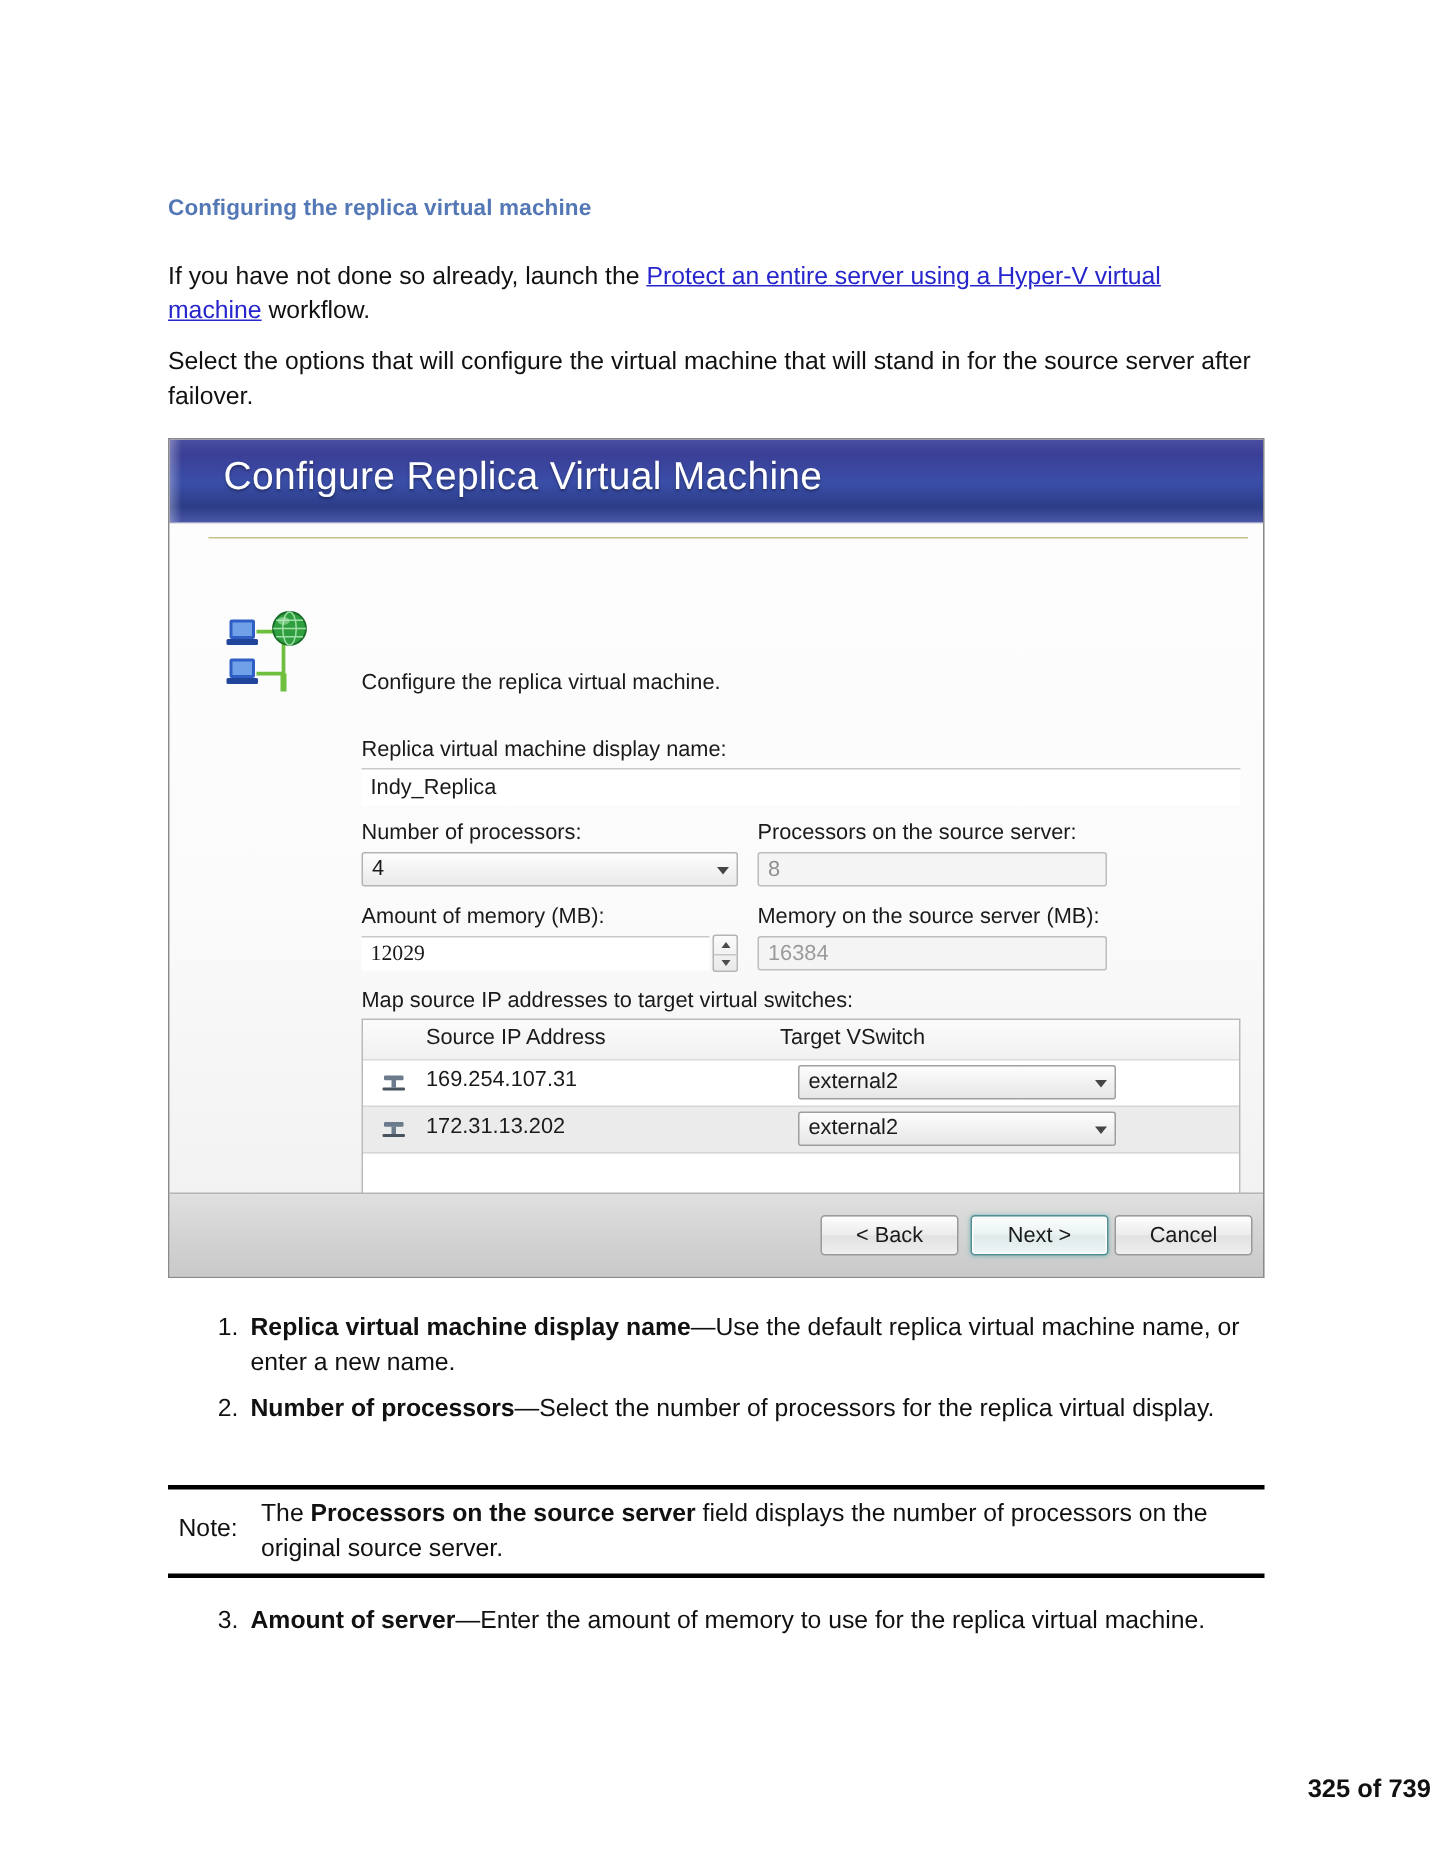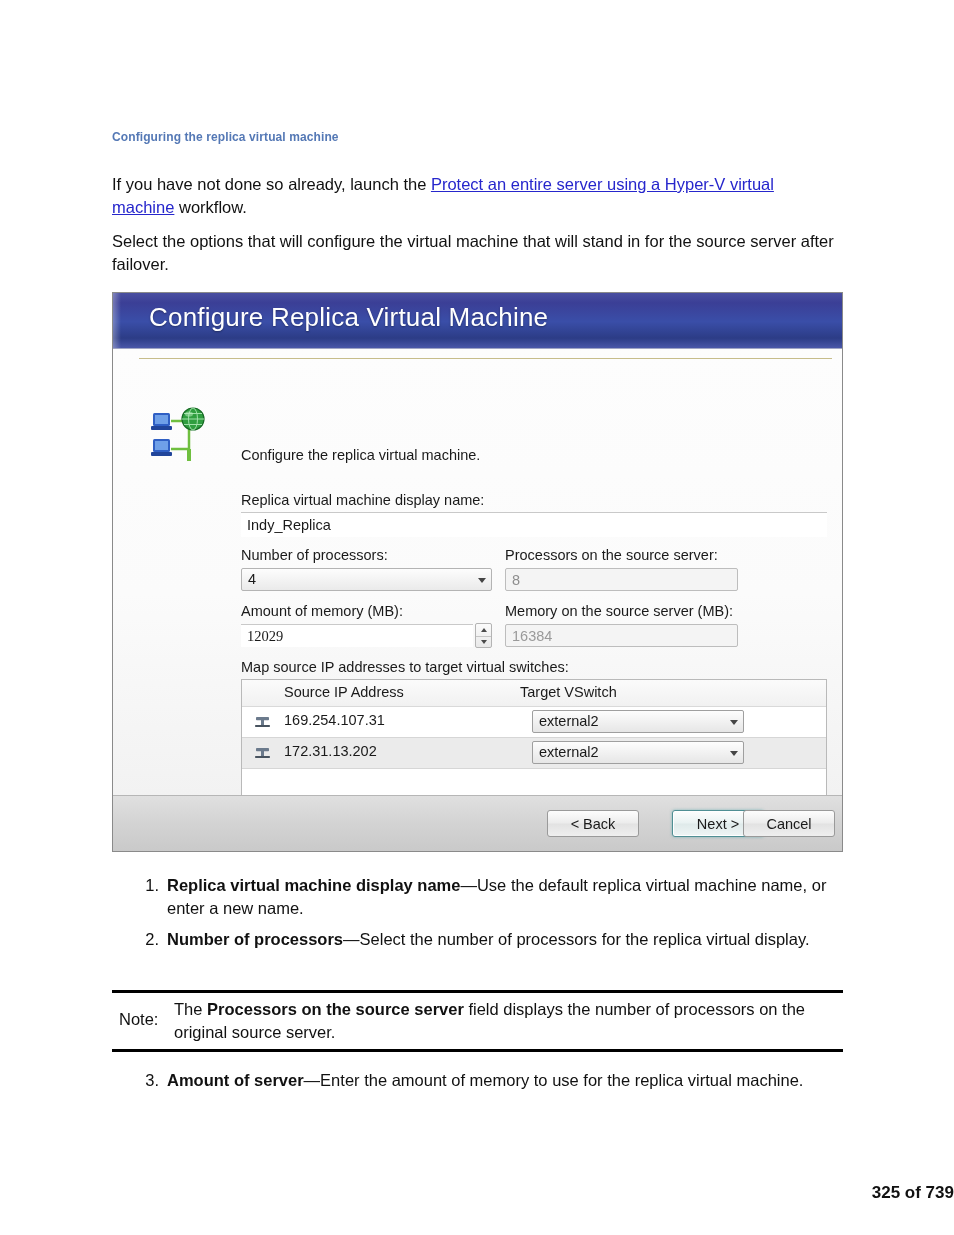--- a/index.html
+++ b/index.html
@@ -21,21 +21,21 @@
     left: 0; top: 0;
     width: 954px;
     height: 1235px;
   }
 
   
   .doc-heading {
     position: absolute;
     left: 112px;
     top: 130px;
-    font-size: 12px;
+    font-size: 15px;
     font-weight: bold;
     color: #5478b5;
     letter-spacing: 0.1px;
   }
 
   .para {
     position: absolute;
     left: 112px;
     width: 726px;
     font-size: 16.5px;
@@ -345,21 +345,21 @@
     box-sizing: border-box;
     border: 1px solid #9a9a9a;
     border-radius: 3px;
     background: linear-gradient(to bottom, #fdfdfd, #ececec 48%, #e2e2e2 52%, #efefef);
     font-family: "Liberation Sans", sans-serif;
     font-size: 14.5px;
     color: #1a1a1a;
     cursor: pointer;
   }
   .btn-back   { left: 434px; }
-  .btn-next   { left: 559px;
+  .btn-next   { left: 534px;
                 border: 1px solid #4f8f94;
                 box-shadow: inset 0 0 0 1px #ffffff, 0 0 3px rgba(90,170,175,0.7);
                 background: linear-gradient(to bottom, #fdfefe, #e9f2f2 48%, #dfeaea 52%, #eef5f5); }
   .btn-cancel { left: 630px; }
 
   
   .list-item {
     position: absolute;
     left: 135px;
     width: 710px;

